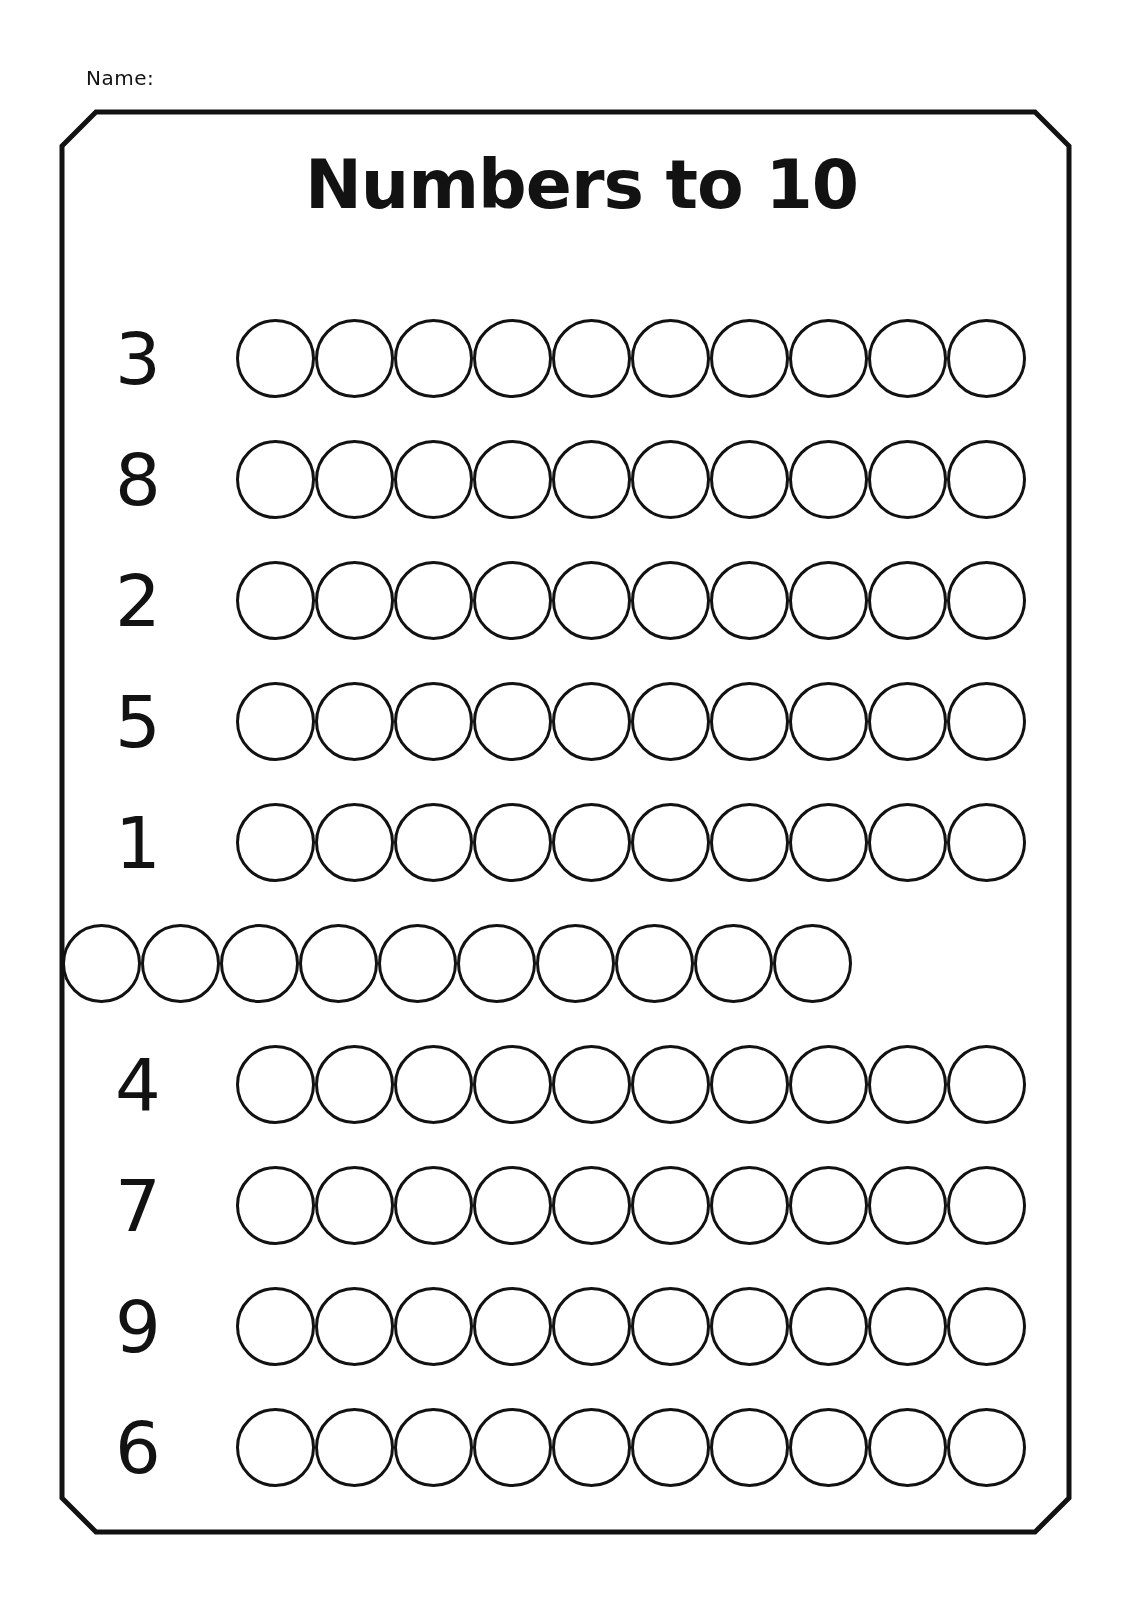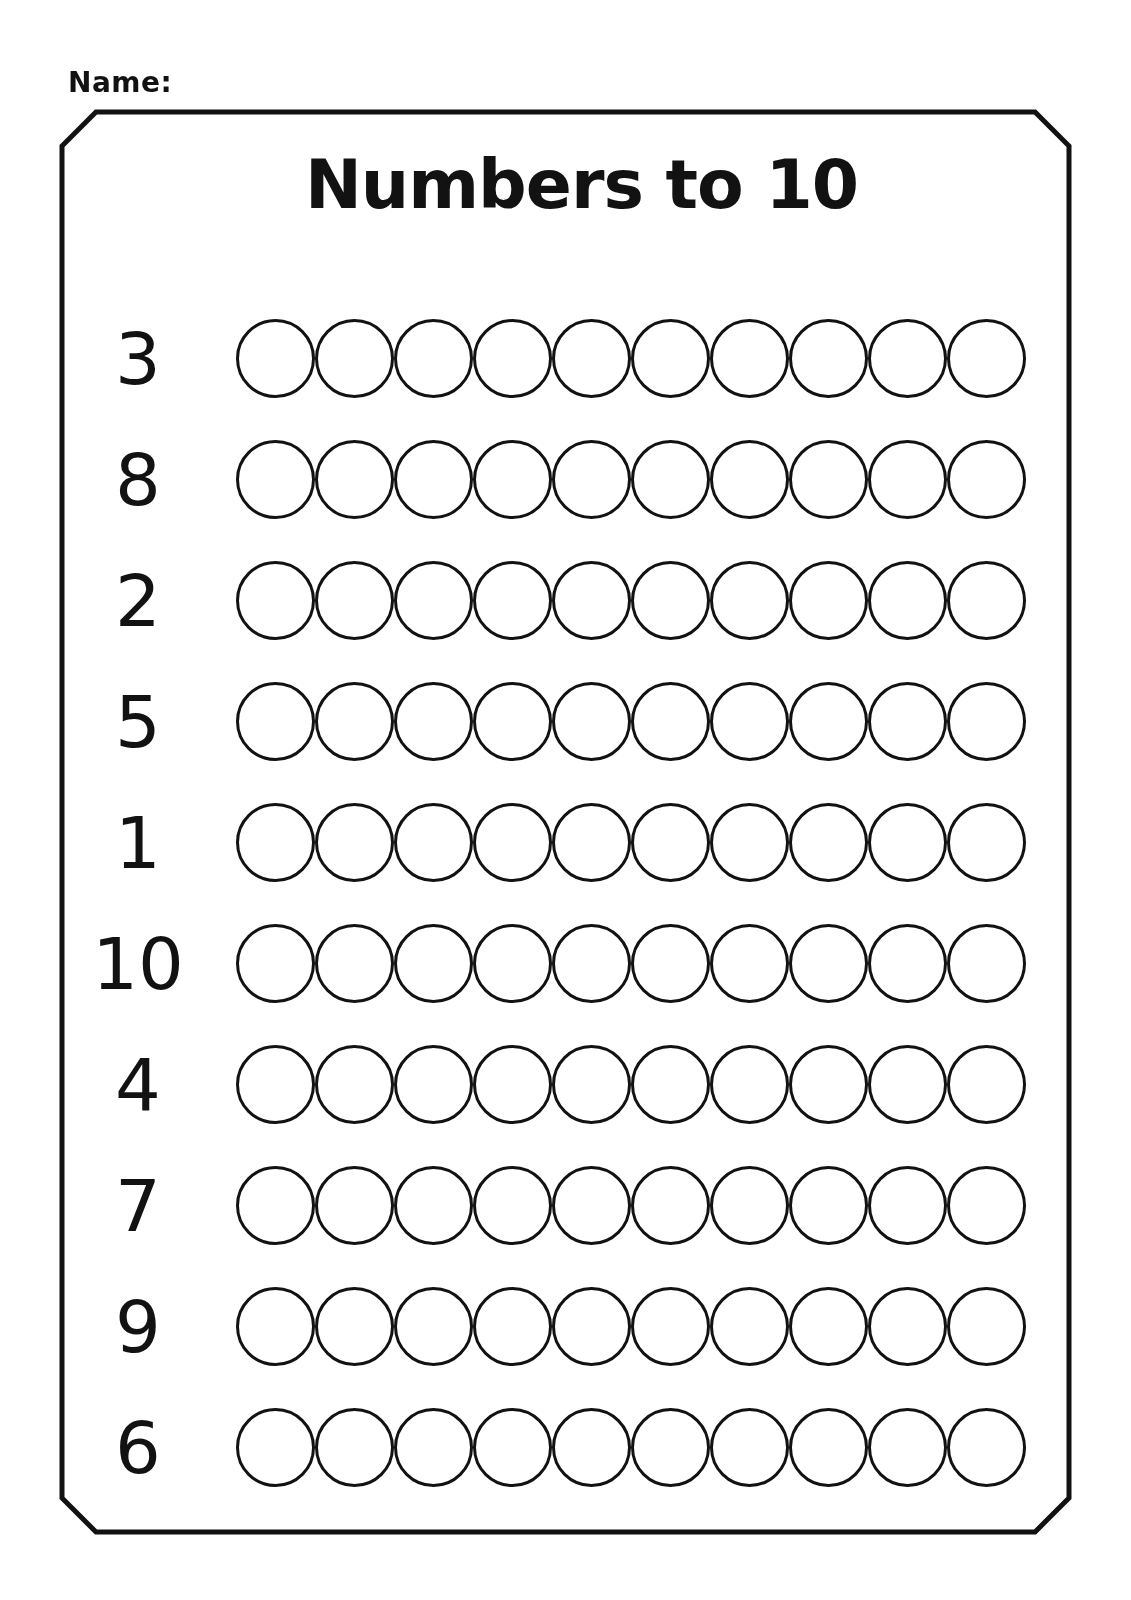--- a/index.html
+++ b/index.html
@@ -8,25 +8,24 @@
     position: relative;
     width: 1131px;
     height: 1600px;
     background: var(--paper);
     color: var(--ink);
     font-family: "DejaVu Sans", sans-serif;
     overflow: hidden;
   }
   .name-label {
     position: absolute;
-    left: 68px;
+    left: 86px;
     top: 66px;
-    font-size: 28px;
+    font-size: 20px;
     letter-spacing: 0.5px;
-    font-weight: bold;
   }
   .border-svg {
     position: absolute;
     left: 0; top: 0;
     width: 1131px; height: 1600px;
     pointer-events: none;
   }
   .title {
     position: absolute;
     top: 132px;
@@ -175,21 +174,20 @@
           <div class="circle"></div>
           <div class="circle"></div>
           <div class="circle"></div>
           <div class="circle"></div>
           <div class="circle"></div>
           <div class="circle"></div>
         </div>
   </div>
 
   <div class="row">
-    <div class="num">10</div>
     <div class="circles">
           <div class="circle"></div>
           <div class="circle"></div>
           <div class="circle"></div>
           <div class="circle"></div>
           <div class="circle"></div>
           <div class="circle"></div>
           <div class="circle"></div>
           <div class="circle"></div>
           <div class="circle"></div>

